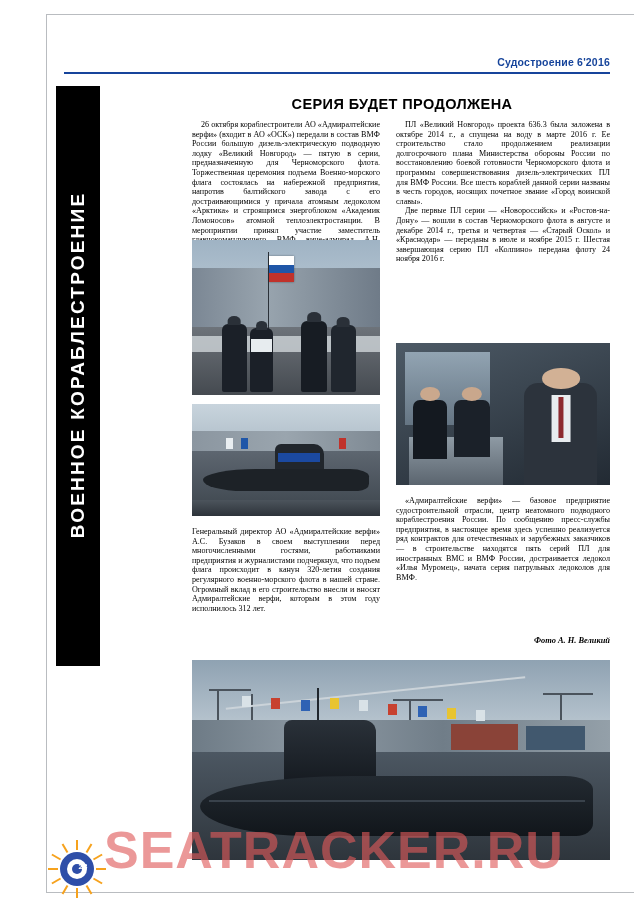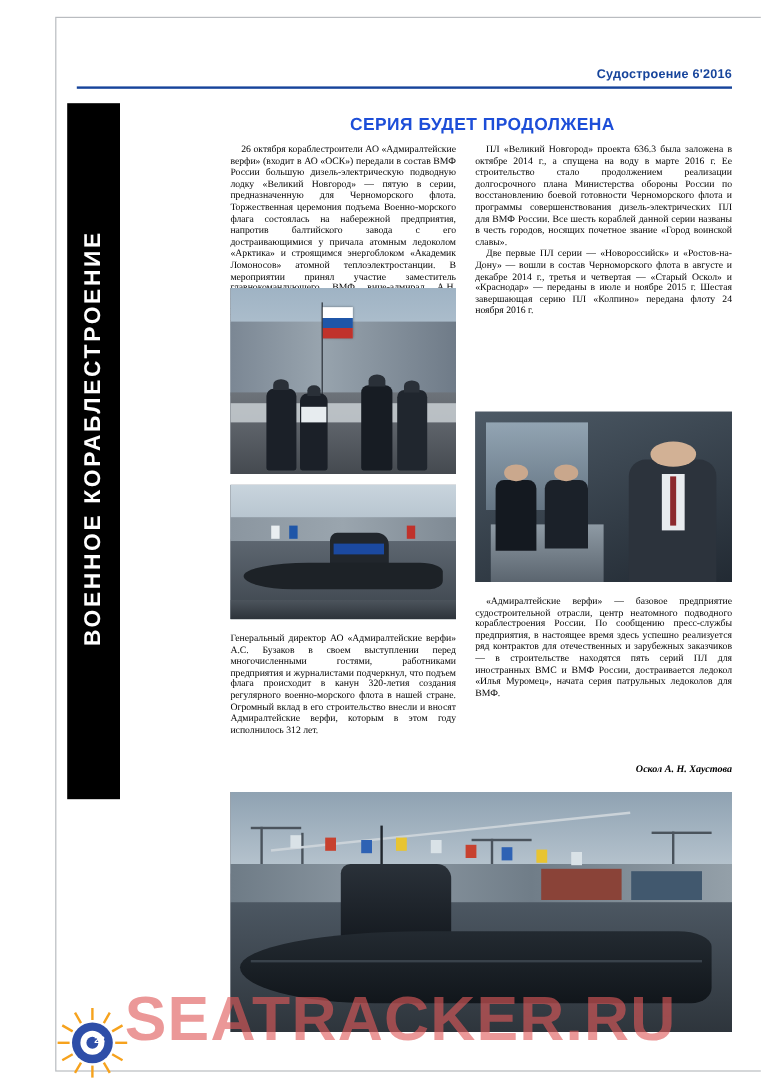--- a/index.html
+++ b/index.html
@@ -59,21 +59,21 @@
     font-size:19px;
     letter-spacing:2.2px;
     text-align:center;
     white-space:nowrap;
   }
   
   .art-title{
     position:absolute;
     left:160px;top:96px;width:420px;
     text-align:center;
-    color:#1d4ed8;
+    color:#000000;
     font-family:"Liberation Sans", sans-serif;
     font-weight:bold;
     font-size:14.5px;
     letter-spacing:.4px;
   }
   
   .col{
     position:absolute;
     font-size:8.1px;
     line-height:9.6px;
@@ -302,21 +302,21 @@
   </div>
 
   <div class="col colL2">
     <p class="noind">Генеральный директор АО «Адмиралтейские верфи» А.С. Бузаков в своем выступлении перед многочисленными гостями, работниками предприятия и журналистами подчеркнул, что подъем флага происходит в канун 320-летия создания регулярного военно-морского флота в нашей стране. Огромный вклад в его строительство внесли и вносят Адмиралтейские верфи, которым в этом году исполнилось 312 лет.</p>
   </div>
 
   <div class="col colR2">
     <p>«Адмиралтейские верфи» — базовое предприятие судостроительной отрасли, центр неатомного подводного кораблестроения России. По сообщению пресс-службы предприятия, в настоящее время здесь успешно реализуется ряд контрактов для отечественных и зарубежных заказчиков — в строительстве находятся пять серий ПЛ для иностранных ВМС и ВМФ России, достраивается ледокол «Илья Муромец», начата серия патрульных ледоколов для ВМФ.</p>
   </div>
 
-  <div class="credit">Оскол А. Н. Хаустова</div>
+  <div class="credit">Фото А. Н. Великий</div>
 
   <div class="photo ph4">
     <div class="sky"></div>
     <div class="cranes">
       <div class="cr" style="left:6%;height:70%"></div>
       <div class="crb" style="left:4%;top:30%;width:10%"></div>
       <div class="cr" style="left:14%;height:60%"></div>
       <div class="cr" style="left:52%;height:52%"></div>
       <div class="crb" style="left:48%;top:48%;width:12%"></div>
       <div class="cr" style="left:88%;height:62%"></div>

